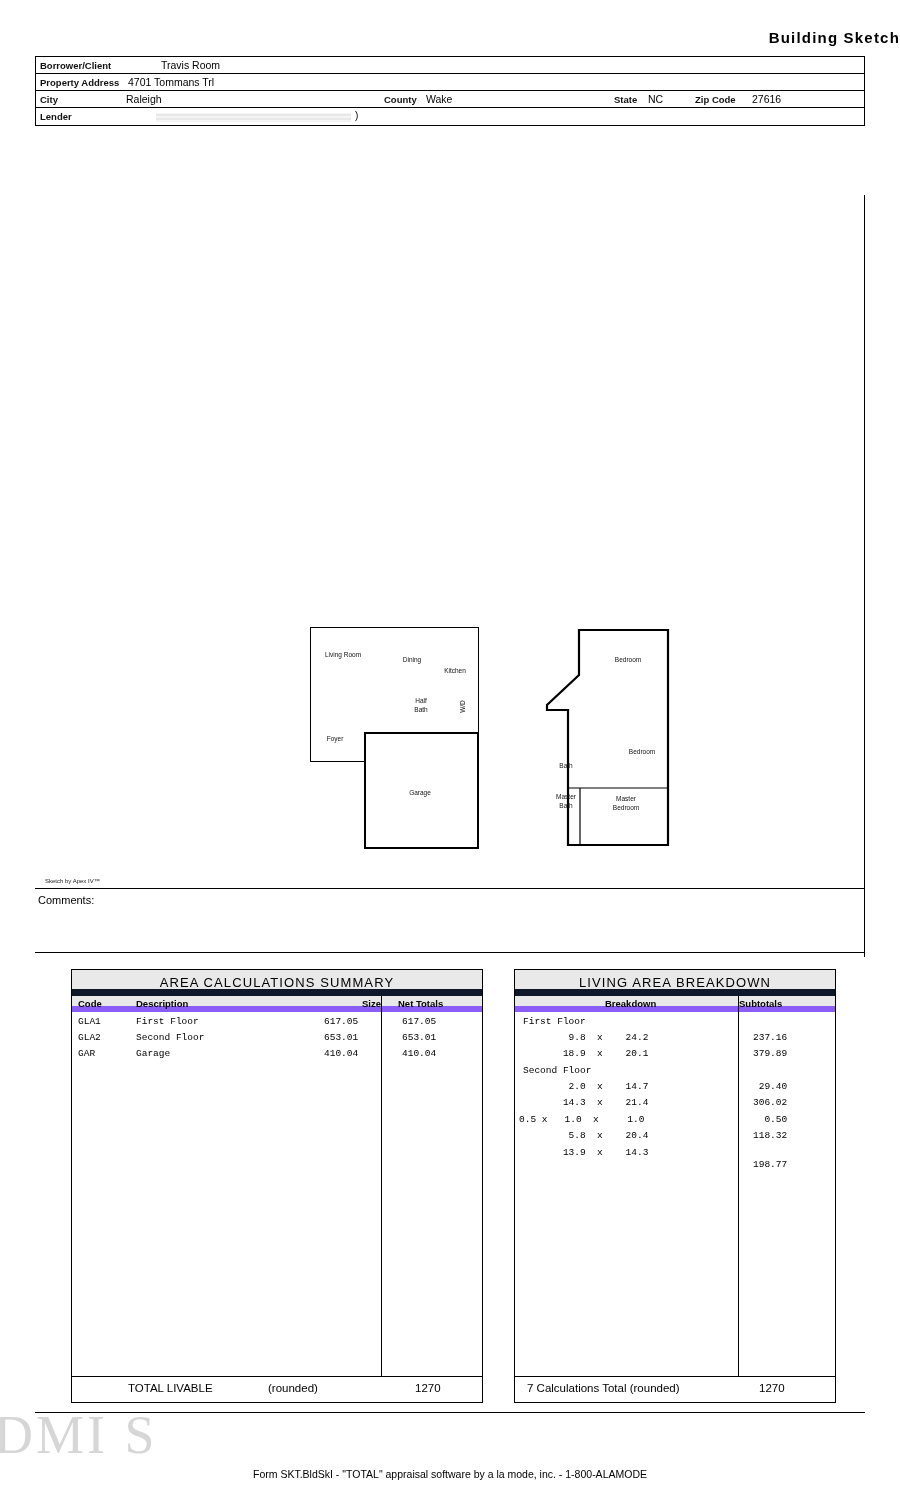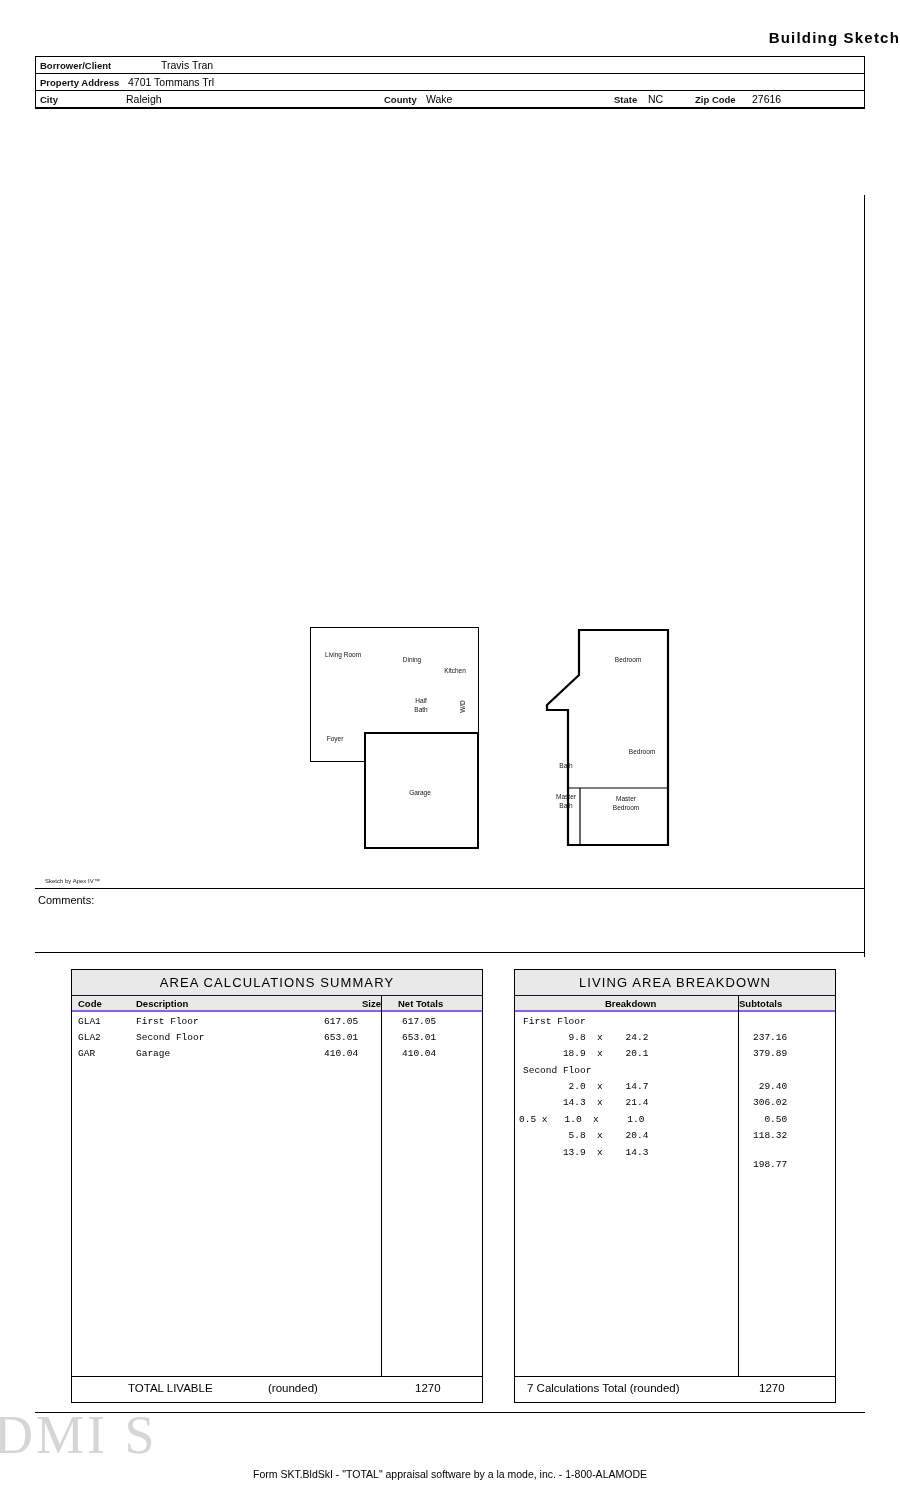--- a/index.html
+++ b/index.html
@@ -150,32 +150,32 @@
     box-sizing: border-box;
     background: #fff;
   }
   #area-tbl { left: 71px; top: 969px; width: 412px; height: 434px; }
   #break-tbl { left: 514px; top: 969px; width: 322px; height: 434px; }
   .tbl-title {
     position: absolute;
     left: 0; top: 0;
     width: 100%; height: 26px;
     background: #e9e9e9;
-    border-bottom: 1px solid #0f172a;
+    border-bottom: 7px solid #0f172a;
     box-sizing: border-box;
     text-align: center;
     font-size: 13px;
     letter-spacing: 1.1px;
     line-height: 25px;
   }
   .tbl-subhdr {
     position: absolute;
     top: 26px; left: 0;
     width: 100%; height: 16px;
-    border-bottom: 2px solid #8b5cf6;
+    border-bottom: 6px solid #8b5cf6;
     box-sizing: border-box;
     background: #e9e9e9;
   }
   .col-h {
     position: absolute;
     top: 2px;
     font-size: 9.5px;
     font-weight: bold;
   }
   .mono {
@@ -229,36 +229,41 @@
 </head>
 <body>
 
 <div class="page">
 
   <div class="doc-title">Building Sketch</div>
 
   <div class="hdr">
     <div class="hdr-row">
       <span class="lbl" style="left:4px;">Borrower/Client</span>
-      <span class="val" style="left:125px;">Travis Tran</span>
+      <span class="val" style="left:125px;">Travis Room</span>
     </div>
     <div class="hdr-row">
       <span class="lbl" style="left:4px;">Property Address</span>
       <span class="val" style="left:92px;">4701 Tommans Trl</span>
     </div>
     <div class="hdr-row">
       <span class="lbl" style="left:4px;">City</span>
       <span class="val" style="left:90px;">Raleigh</span>
       <span class="lbl" style="left:348px;">County</span>
       <span class="val" style="left:390px;">Wake</span>
       <span class="lbl" style="left:578px;">State</span>
       <span class="val" style="left:612px;">NC</span>
       <span class="lbl" style="left:659px;">Zip Code</span>
       <span class="val" style="left:716px;">27616</span>
     </div>
+    <div class="hdr-row last">
+      <span class="lbl" style="left:4px;">Lender</span>
+      <span class="redact"></span>
+      <span class="redact-tick">)</span>
+    </div>
   </div>
 
   <div class="sketch-right-rule"></div>
 
   <div class="sketch-frame">
 
     <div id="ff-main"></div>
     <div id="ff-erase"></div>
     <div id="ff-garage"></div>
 

